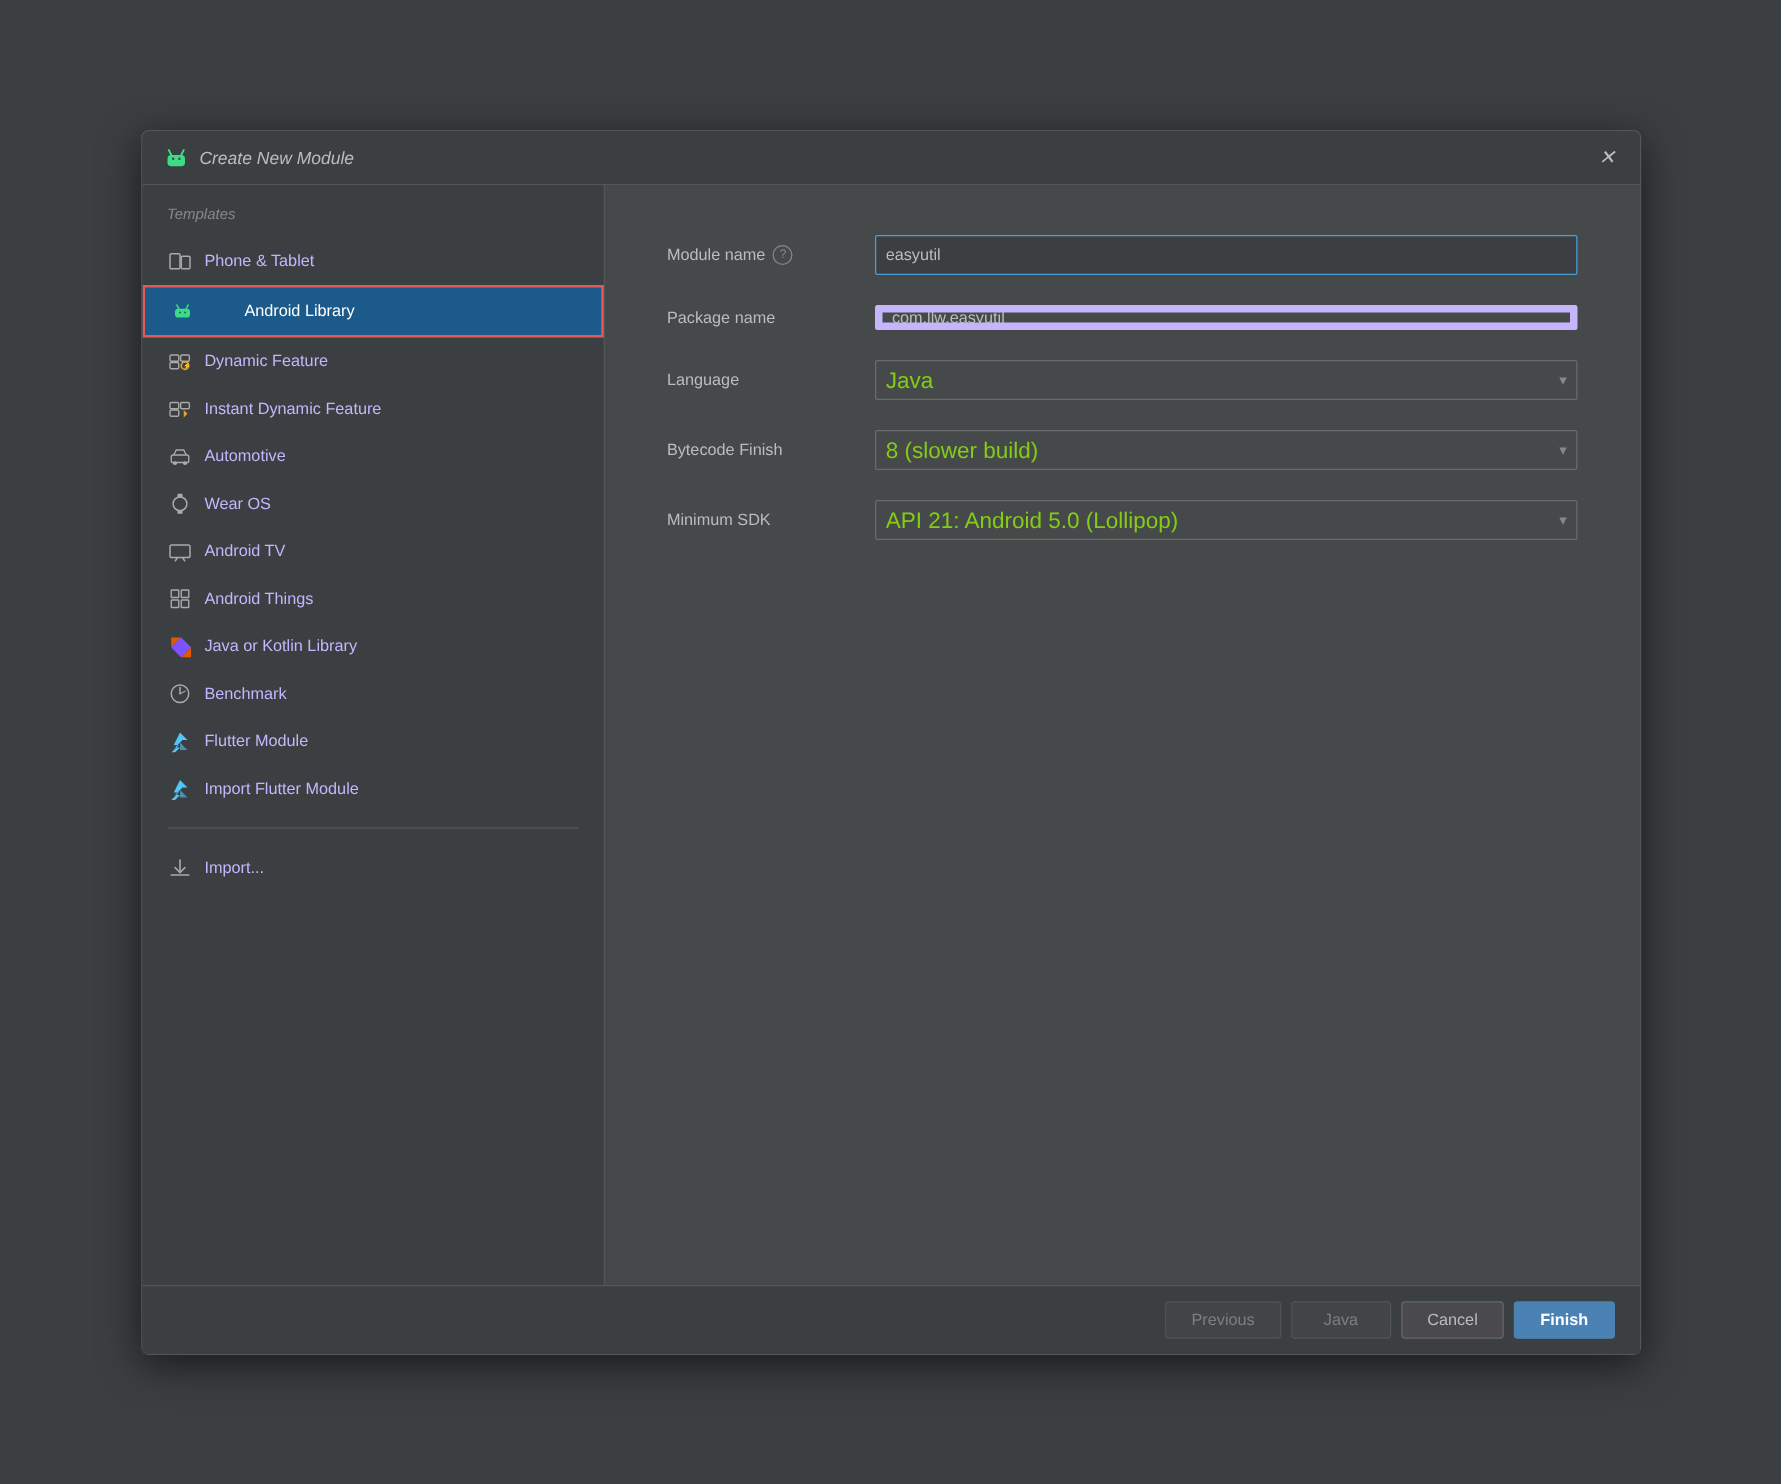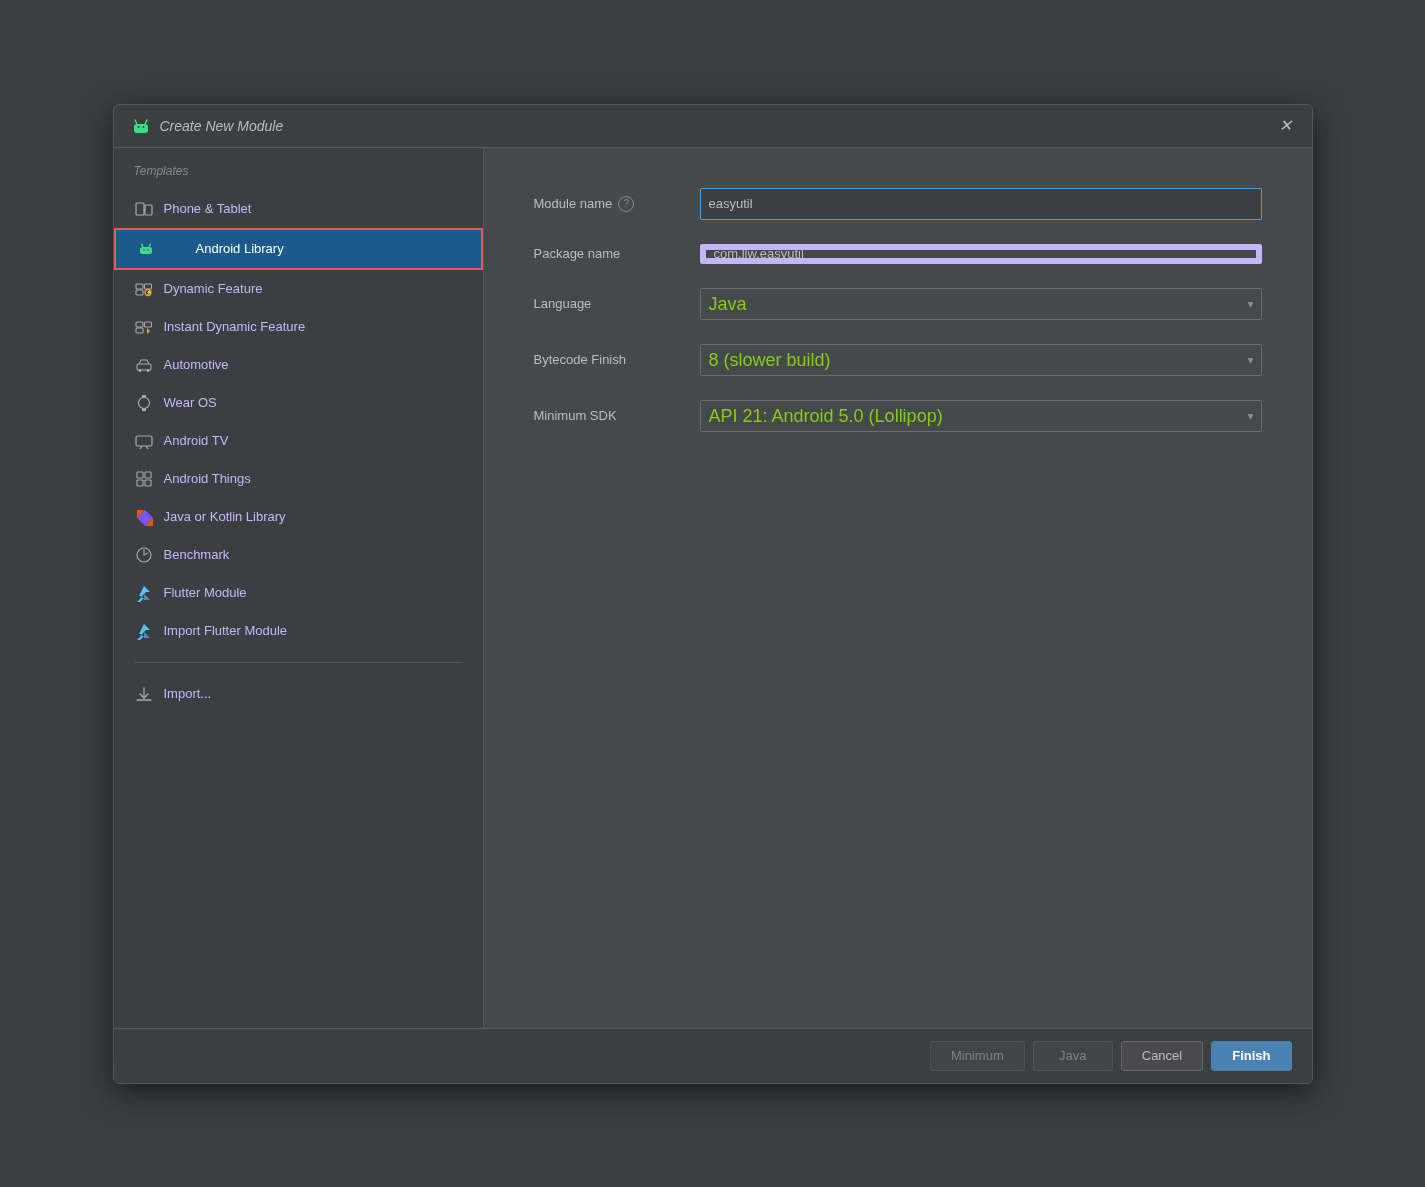--- a/index.html
+++ b/index.html
@@ -461,18 +461,18 @@
             <option>API 16: Android 4.1 (Jelly Bean)</option>
             <option>API 19: Android 4.4 (KitKat)</option>
           </select>
           <span class="select-arrow">▾</span>
         </div>
       </div>
     </div>
   </div>
 
   <div class="dialog-footer">
-    <button class="btn" disabled="">Minimum</button>
+    <button class="btn" disabled="">Previous</button>
     <button class="btn" disabled="">Java</button>
     <button class="btn">Cancel</button>
     <button class="btn btn-primary">Finish</button>
   </div>
 </div>
 
 </body></html>

